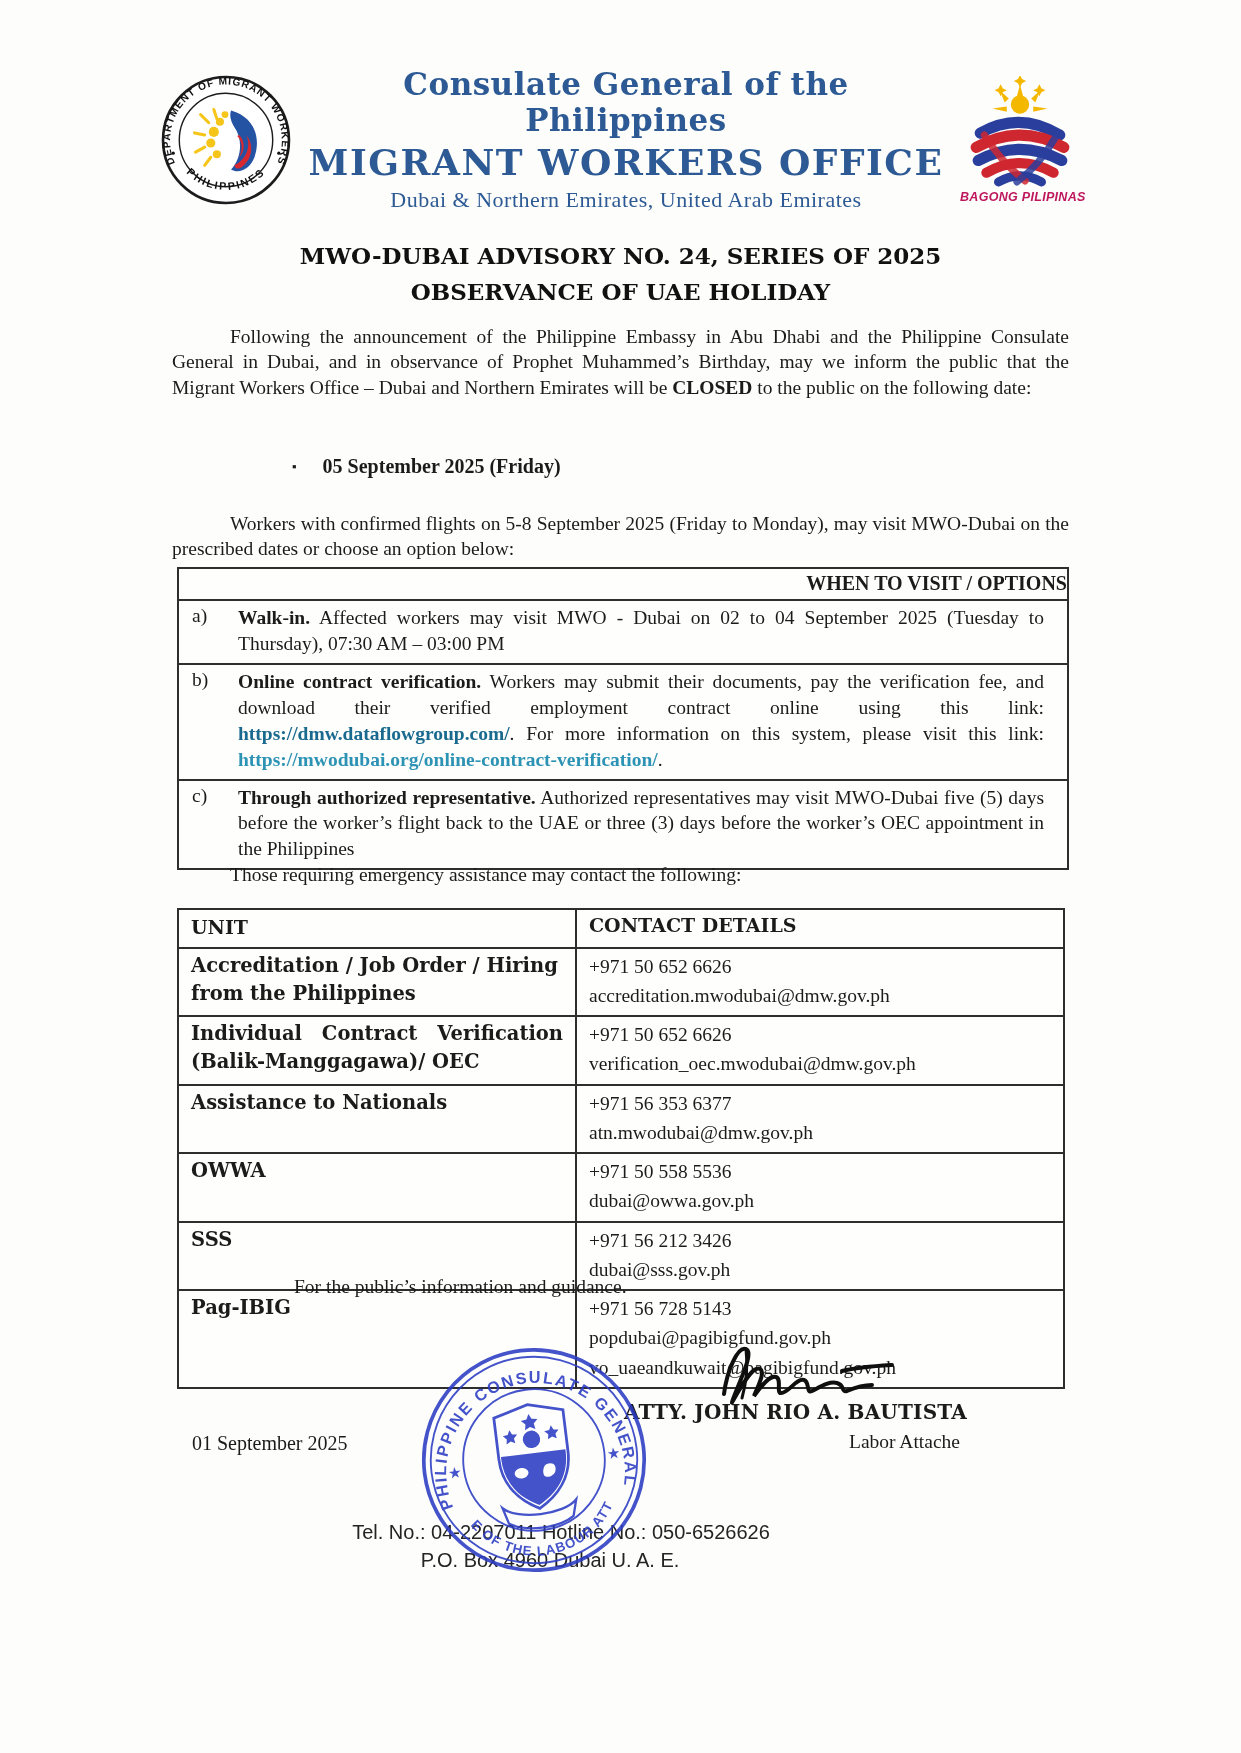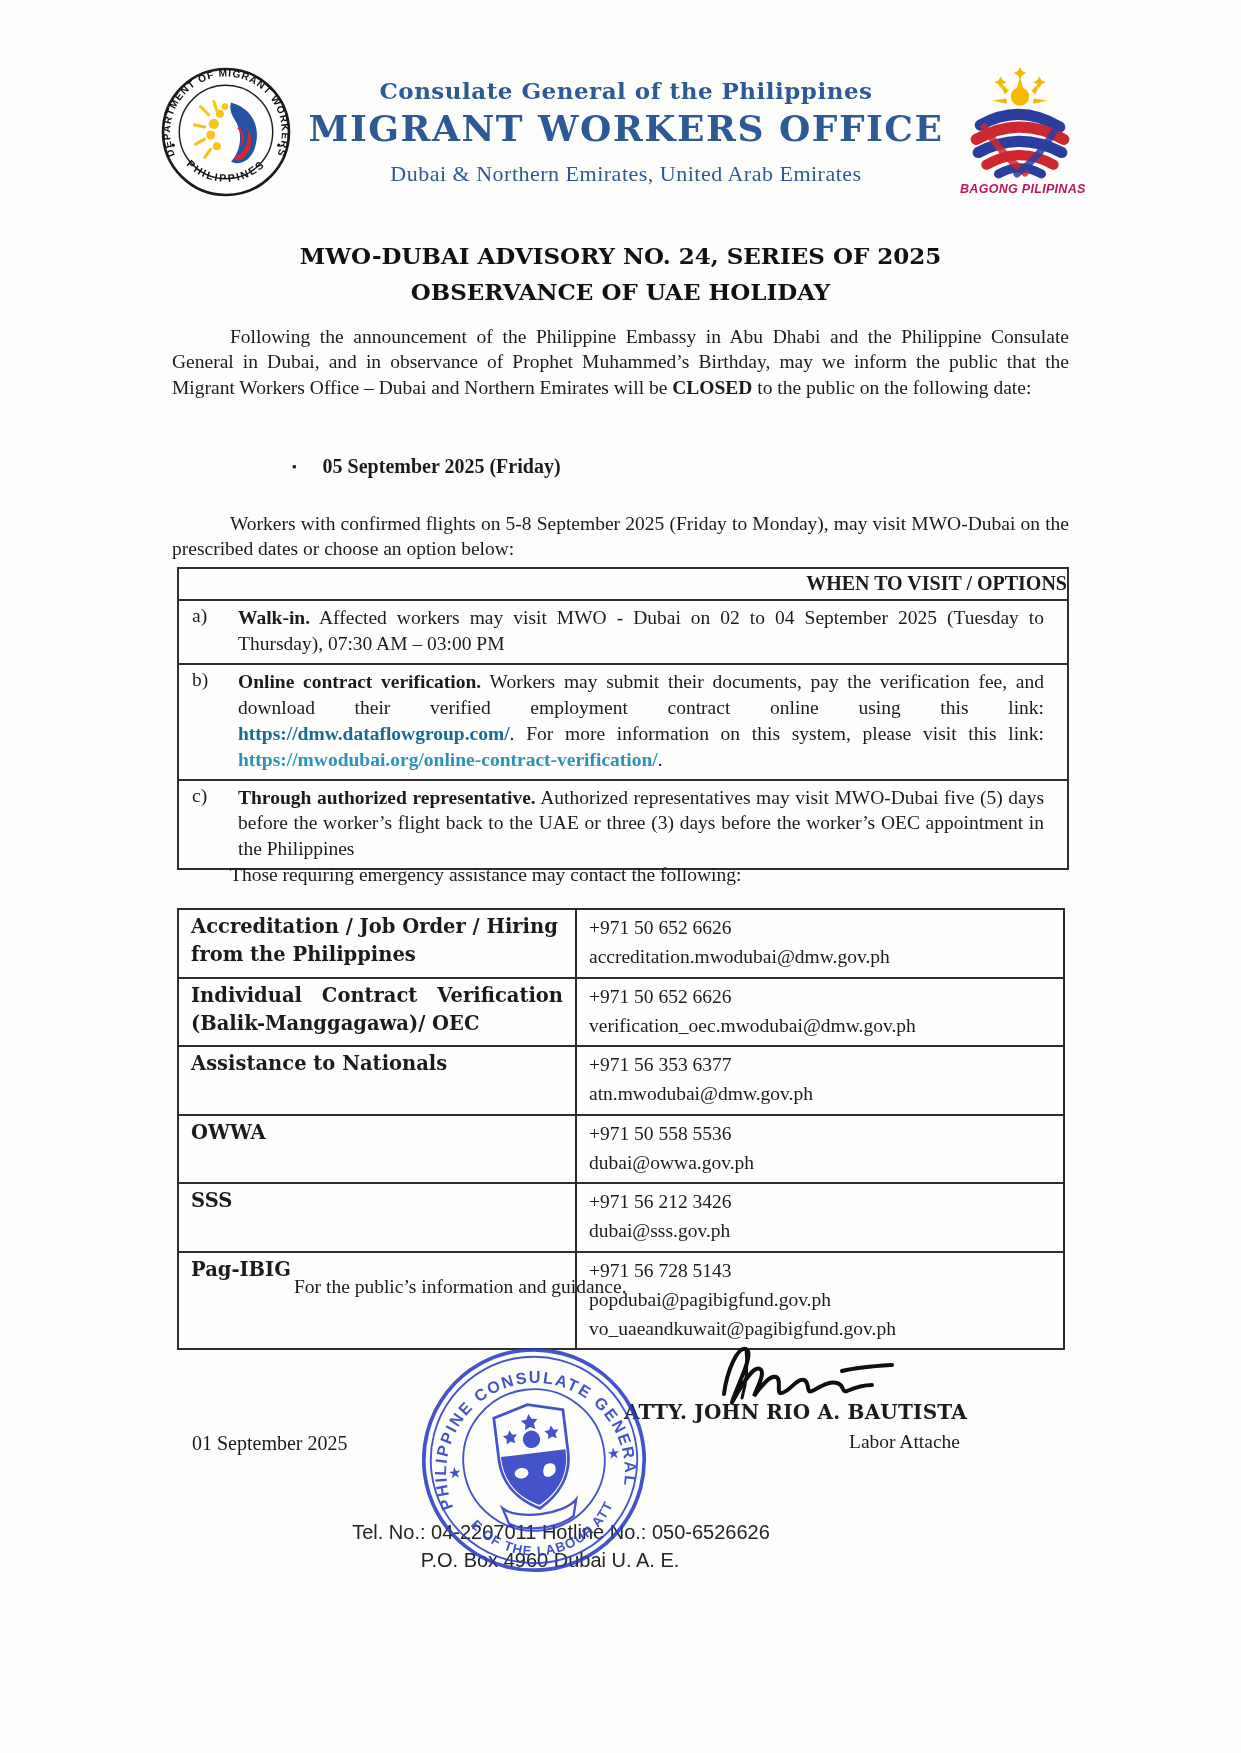--- a/index.html
+++ b/index.html
@@ -13,23 +13,23 @@
     color:#1b1b1b;
     overflow:hidden;
   }
   
   .header{
     position:absolute;top:66px;left:160px;width:920px;
     display:flex;align-items:center;justify-content:space-between;
   }
   .seal-left{width:132px;height:132px;flex:0 0 auto;}
   .header-center{flex:1;text-align:center;padding:0 6px;color:#2d5a94;}
-  .org-line1{font-family:"DejaVu Serif", serif;font-weight:bold;font-size:23px;letter-spacing:.5px;}
+  .org-line1{font-family:"DejaVu Serif", serif;font-weight:bold;font-size:31px;letter-spacing:.5px;}
   .org-line2{font-family:"DejaVu Serif", serif;font-weight:bold;font-size:36px;letter-spacing:1.5px;margin-top:3px;}
-  .org-line3{font-size:22px;margin-top:12px;letter-spacing:.5px;}
+  .org-line3{font-size:22px;margin-top:4px;letter-spacing:.5px;}
   .logo-right{width:120px;flex:0 0 auto;text-align:center;}
   .logo-right .caption{
     font-family:"Liberation Sans", sans-serif;font-style:italic;font-weight:bold;
     font-size:12.5px;color:#be185d;letter-spacing:.3px;margin-top:-2px;white-space:nowrap;
   }
   
   .advisory-title{
     position:absolute;top:238px;left:172px;width:897px;text-align:center;
     font-family:"DejaVu Serif", serif;font-weight:bold;font-size:23px;line-height:1.55;color:#111;
   }
@@ -209,20 +209,24 @@
       <div class="opt-text">
         <span class="bold">Through authorized representative.</span><span> Authorized representatives may visit MWO-Dubai five (5) days before the worker’s flight back to the UAE or three (3) days before the worker’s OEC appointment in the Philippines</span>
       </div>
     </div>
   </div>
 
   <div class="para indent" style="top:862px;text-align:left;">Those requiring emergency assistance may contact the following:</div>
 
   <table class="contacts-table">
     <tbody>
+        <tr>
+      <th class="col-unit">UNIT</th>
+      <th>CONTACT DETAILS</th>
+    </tr>
     <tr>
       <td class="col-unit">Accreditation / Job Order / Hiring from the Philippines</td>
       <td>
         <div class="detail-line">+971 50 652 6626</div>
         <div class="detail-line">accreditation.mwodubai@dmw.gov.ph</div>
       </td>
     </tr>
     <tr>
       <td class="col-unit" style="text-align:justify;">Individual Contract Verification (Balik-Manggagawa)/ OEC</td>
       <td>

